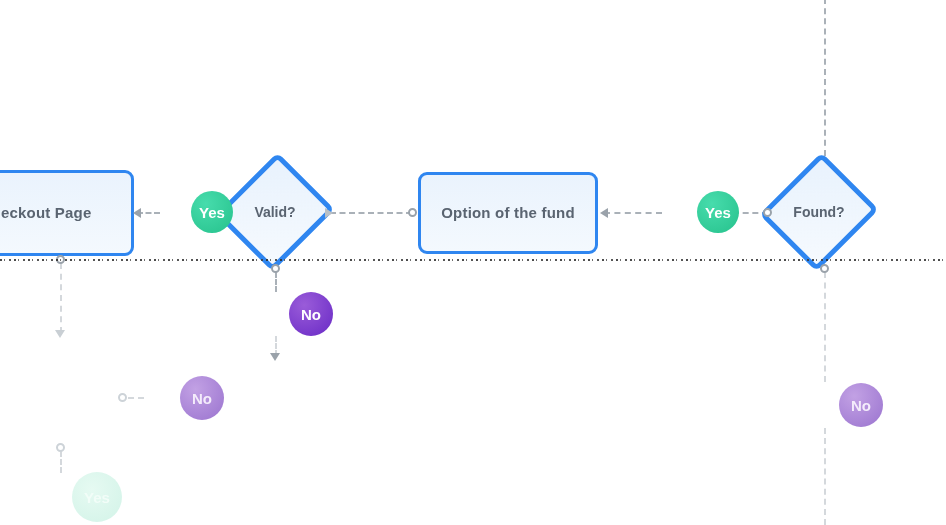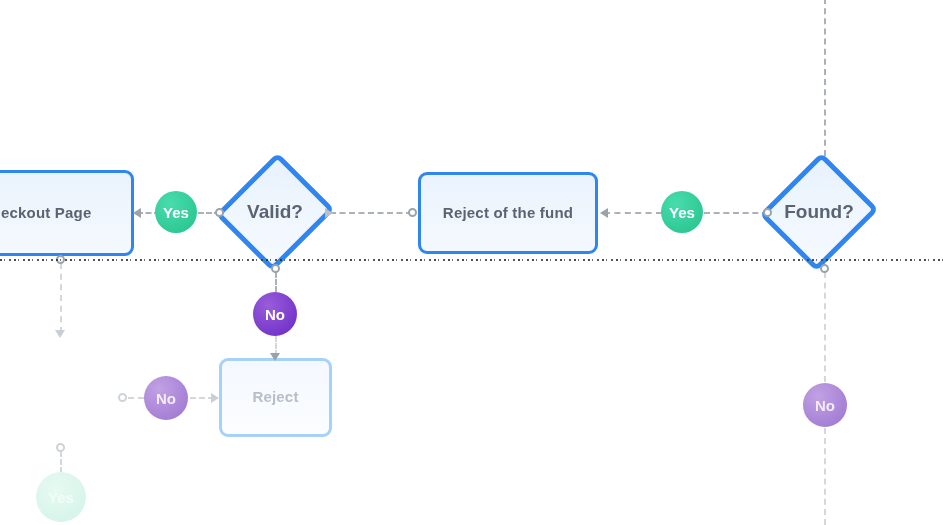--- a/index.html
+++ b/index.html
@@ -116,40 +116,41 @@
     border-color: #8cc2f7;
     background: linear-gradient(135deg, #f2f8ff 0%, #fbfdff 100%);
   }
   .diamond .label {
     position: absolute;
     left: 0; top: 0;
     width: 100%; height: 100%;
     display: flex;
     align-items: center;
     justify-content: center;
-    font-size: 19px;
+    font-size: 14px;
     font-weight: bold;
     color: #5a6471;
     text-align: left;
     line-height: 1.2;
     z-index: 2;
   }
   .diamond.faded .label { color: #b9c0c8; }
 
   
   .badge {
     position: absolute;
     border-radius: 50%;
     display: flex;
     align-items: center;
     justify-content: center;
     font-size: 15px;
     font-weight: bold;
     color: #ffffff;
     z-index: 7;
+    margin-left: 36px;
   }
   .badge.yes {
     background: radial-gradient(circle at 35% 30%, #47dcac 0%, #2ec894 75%);
   }
   .badge.no {
     background: radial-gradient(circle at 35% 30%, #9a5cd9 0%, #7233c9 80%);
   }
   .badge.no-faded {
     background: radial-gradient(circle at 35% 30%, #c2a1e4 0%, #a07ad2 85%);
     color: #f4ecfb;
@@ -222,32 +223,29 @@
   <div class="box" style="left:-62px; top:170px; width:196px; height:86px;">
     <span class="label">Checkout Page</span>
   </div>
 
   <div class="diamond" style="left:218px; top:150px; width:114px; height:124px;">
     <div class="shape"></div>
     <div class="label">Valid?</div>
   </div>
 
   <div class="box" style="left:418px; top:172px; width:180px; height:82px;">
-    <span class="label">Reject of the fund</span>
+    <span class="label">Option of the fund</span>
   </div>
 
   <div class="diamond" style="left:762px; top:150px; width:114px; height:124px;">
     <div class="shape"></div>
     <div class="label">Found?</div>
   </div>
 
 
-  <div class="box faded" style="left:219px; top:358px; width:113px; height:79px;">
-    <span class="label">Reject</span>
-  </div>
 
   <div class="badge yes" style="left:155px; top:191px; width:42px; height:42px;">
     <span>Yes</span>
   </div>
 
   <div class="badge yes" style="left:661px; top:191px; width:42px; height:42px;">
     <span>Yes</span>
   </div>
 
   <div class="badge no" style="left:253px; top:292px; width:44px; height:44px;">

